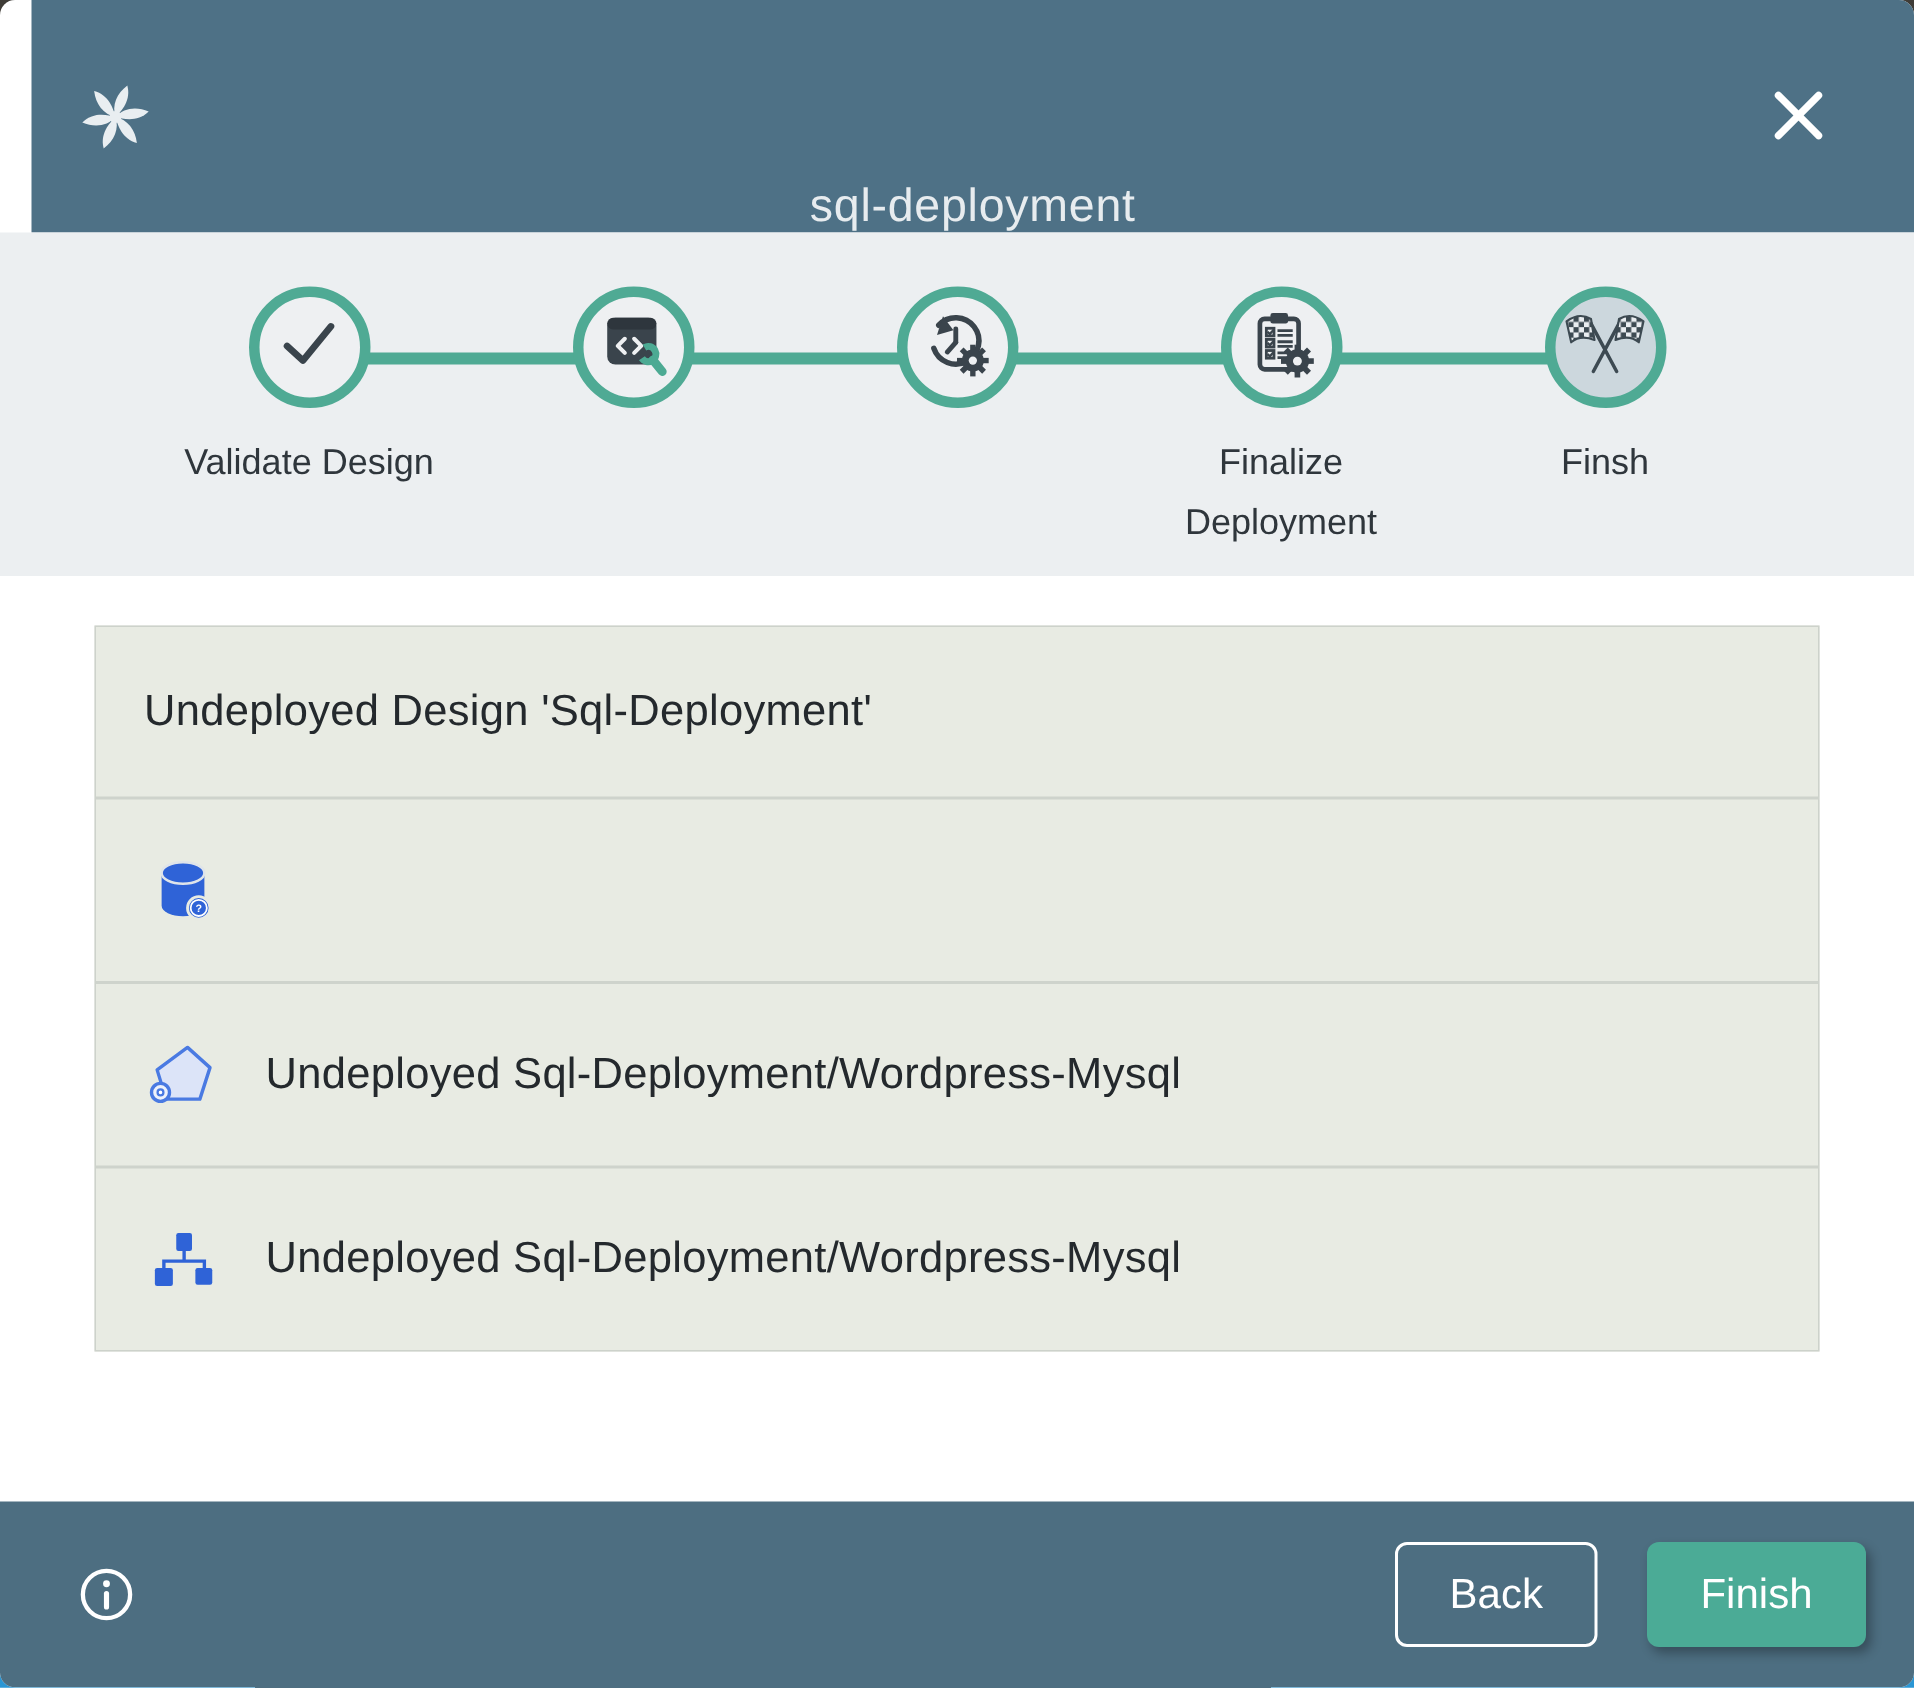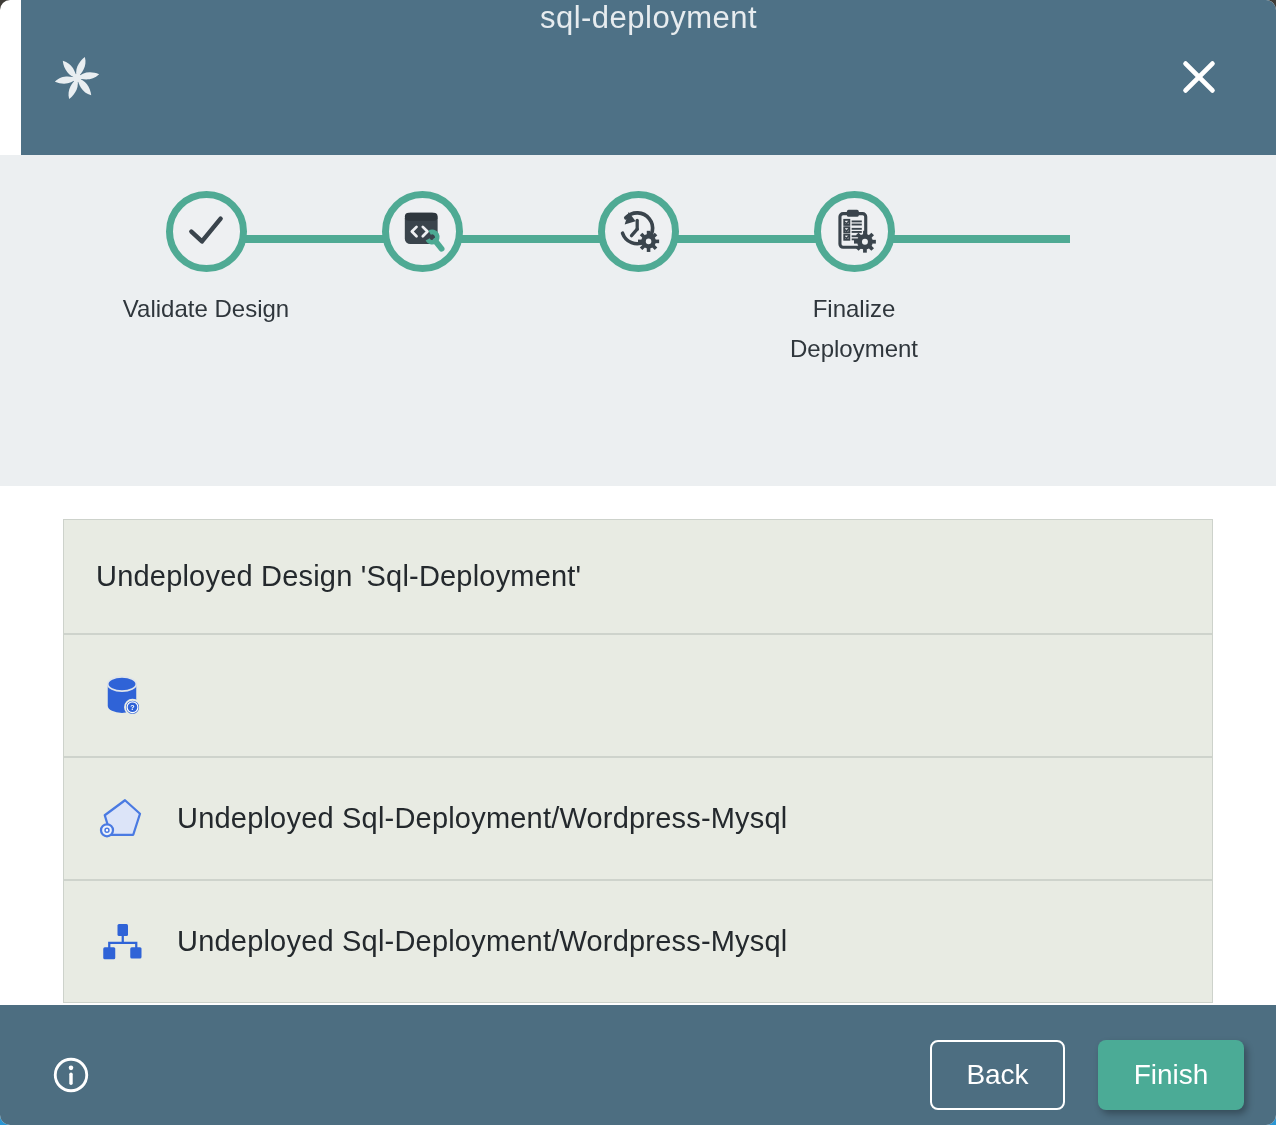--- a/index.html
+++ b/index.html
@@ -10,34 +10,34 @@
   }
   .dialog {
     position: relative; width: 1276px; height: 1125px;
     border-radius: 10px; overflow: hidden;
     display: flex; flex-direction: column; background: #ffffff;
   }
 
   
   .header {
     height: 155px; background: #4e7186; position: relative; flex: none;
-    display: flex; align-items: flex-start; justify-content: center; margin-left: 21px;
+    display: flex; align-items: flex-end; justify-content: center; margin-left: 21px;
   }
   .header .logo { position: absolute; left: 28px; top: 50px; width: 56px; height: 56px; }
   .header .title {
     color: #e7ecef; font-size: 31px; font-weight: 500; letter-spacing: 0.5px;
   }
   .close-btn {
     position: absolute; right: 52px; top: 53px; width: 50px; height: 50px;
     background: transparent; border: none; cursor: pointer; padding: 0;
     display: flex; align-items: center; justify-content: center;
   }
 
   
-  .stepper-section { height: 331px; background: #eceff1; position: relative; flex: none; }
+  .stepper-section { height: 229px; background: #eceff1; position: relative; flex: none; }
   .connector {
     position: absolute; left: 206px; width: 864px; top: 80px; height: 8px;
     background: #4faa94; z-index: 1;
   }
   .steps { position: absolute; left: 98px; top: 36px; display: flex; z-index: 2; }
   .step { width: 216px; display: flex; flex-direction: column; align-items: center; }
   .circle {
     width: 81px; height: 81px; border-radius: 50%;
     border: 7px solid #4faa94; background: #eef0f2;
     display: flex; align-items: center; justify-content: center;
@@ -55,21 +55,21 @@
     border: 1px solid #cdd2cb; background: #e8ebe3;
   }
   .panel-row { display: flex; align-items: center; }
   .panel-row.header-row { height: 113px; padding-left: 32px; }
   .panel-row.item-row { height: 123px; padding-left: 34px; border-top: 2px solid #ced3cc; }
   .row-icon { width: 48px; height: 48px; flex: none; margin-right: 31px; }
   .row-text { font-size: 29px; color: #24292d; letter-spacing: 0.2px; }
 
   
   .footer {
-    height: 140px; background: #4d6e81; flex: none;
+    height: 124px; background: #4d6e81; flex: none;
     display: flex; align-items: center; position: relative;
   }
   .info-btn {
     position: absolute; left: 50px; top: 50%; transform: translateY(-50%);
     width: 42px; height: 42px; background: transparent; border: none; cursor: pointer; padding: 0;
   }
   .footer-buttons {
     margin-left: auto; margin-right: 32px; display: flex; gap: 33px; align-items: center;
   }
   .btn {
@@ -209,20 +209,42 @@
                   <circle r="10"></circle>
                 </g>
                 <circle r="3.8" fill="#eef0f2"></circle>
               </g>
             </svg>
           </span>
         </div>
         <div class="step-label">Finalize Deployment</div>
       </div>
 
+      <div class="step">
+        <div class="circle active">
+          <span>
+            <svg viewBox="0 0 72 64" width="56" height="50">
+              <defs>
+                <pattern id="chk" width="9" height="9" patternUnits="userSpaceOnUse">
+                  <rect width="9" height="9" fill="#e9edf0"></rect>
+                  <rect width="4.5" height="4.5" fill="#3d4a52"></rect>
+                  <rect x="4.5" y="4.5" width="4.5" height="4.5" fill="#3d4a52"></rect>
+                </pattern>
+              </defs>
+              <g stroke="#3d4a52" stroke-width="3" stroke-linecap="round">
+                <line x1="23" y1="13" x2="46" y2="56"></line>
+                <line x1="49" y1="13" x2="26" y2="56"></line>
+              </g>
+              <path d="M24 11 Q14 5 3 13 L7 31 Q15 24 27 29 Z" fill="url(#chk)" stroke="#3d4a52" stroke-width="1.8" stroke-linejoin="round"></path>
+              <path d="M48 11 Q58 5 69 13 L65 31 Q57 24 45 29 Z" fill="url(#chk)" stroke="#3d4a52" stroke-width="1.8" stroke-linejoin="round"></path>
+            </svg>
+          </span>
+        </div>
+        <div class="step-label">Finsh</div>
+      </div>
 
     </div>
   </div>
 
   <div class="content">
     <div class="panel">
 
       <div class="panel-row header-row">
         <div class="row-text">Undeployed Design 'Sql-Deployment'</div>
       </div>

